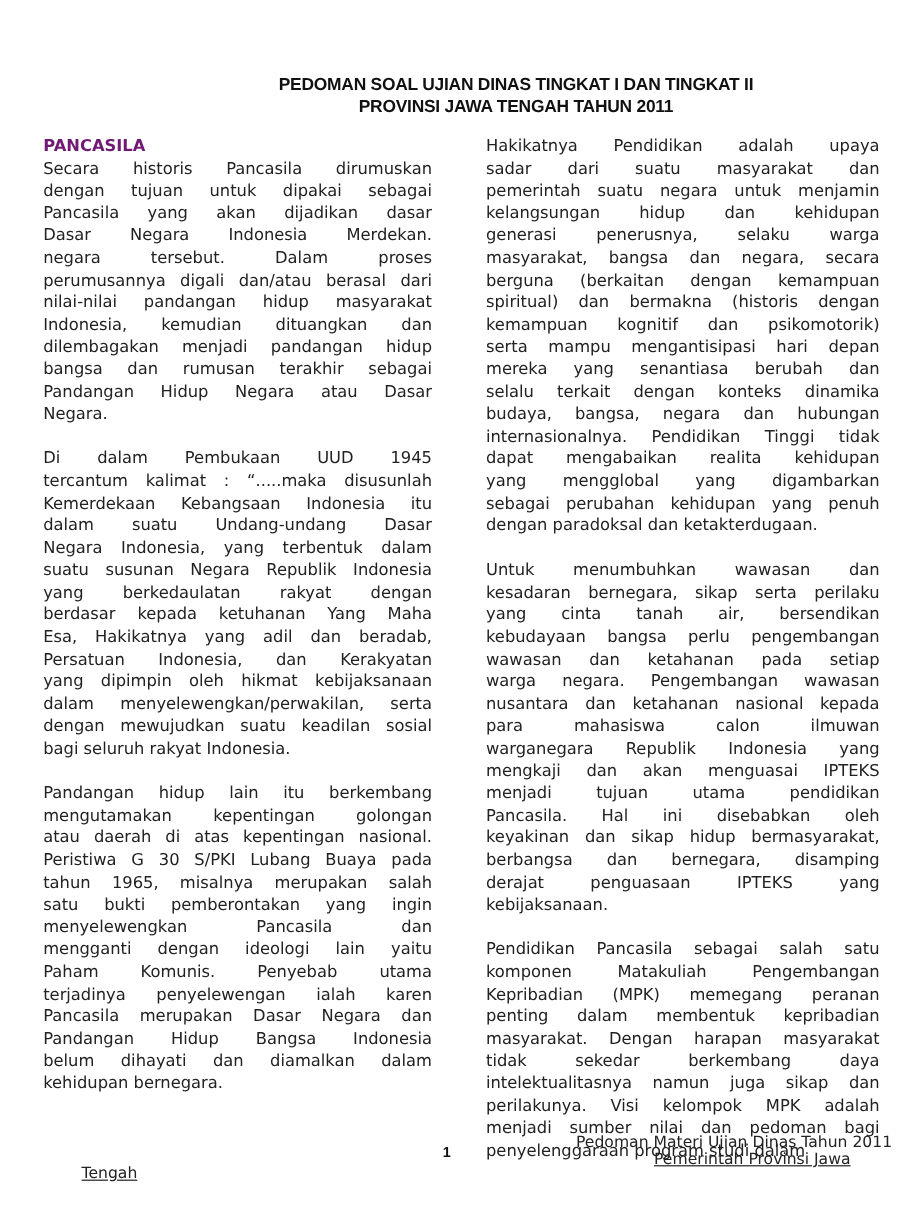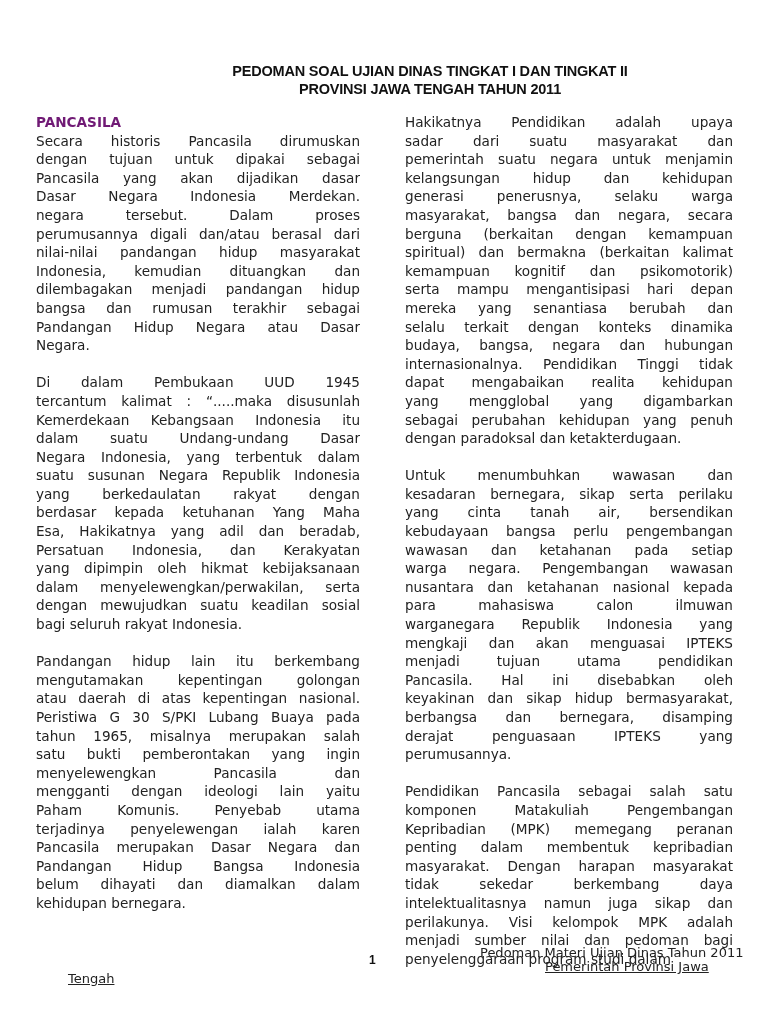--- a/index.html
+++ b/index.html
@@ -79,21 +79,21 @@
 
 <div class="col right">
   <div class="para" id="rp0">
       <span class="ln">Hakikatnya Pendidikan adalah upaya</span>
       <span class="ln">sadar dari suatu masyarakat dan</span>
       <span class="ln">pemerintah suatu negara untuk menjamin</span>
       <span class="ln">kelangsungan hidup dan kehidupan</span>
       <span class="ln">generasi penerusnya, selaku warga</span>
       <span class="ln">masyarakat, bangsa dan negara, secara</span>
       <span class="ln">berguna (berkaitan dengan kemampuan</span>
-      <span class="ln">spiritual) dan bermakna (berkaitan kalimat</span>
+      <span class="ln">spiritual) dan bermakna (historis dengan</span>
       <span class="ln">kemampuan kognitif dan psikomotorik)</span>
       <span class="ln">serta mampu mengantisipasi hari depan</span>
       <span class="ln">mereka yang senantiasa berubah dan</span>
       <span class="ln">selalu terkait dengan konteks dinamika</span>
       <span class="ln">budaya, bangsa, negara dan hubungan</span>
       <span class="ln">internasionalnya. Pendidikan Tinggi tidak</span>
       <span class="ln">dapat mengabaikan realita kehidupan</span>
       <span class="ln">yang mengglobal yang digambarkan</span>
       <span class="ln">sebagai perubahan kehidupan yang penuh</span>
       <span class="ln last">dengan paradoksal dan ketakterdugaan.</span>
@@ -107,21 +107,21 @@
       <span class="ln">warga negara. Pengembangan wawasan</span>
       <span class="ln">nusantara dan ketahanan nasional kepada</span>
       <span class="ln">para mahasiswa calon ilmuwan</span>
       <span class="ln">warganegara Republik Indonesia yang</span>
       <span class="ln">mengkaji dan akan menguasai IPTEKS</span>
       <span class="ln">menjadi tujuan utama pendidikan</span>
       <span class="ln">Pancasila. Hal ini disebabkan oleh</span>
       <span class="ln">keyakinan dan sikap hidup bermasyarakat,</span>
       <span class="ln">berbangsa dan bernegara, disamping</span>
       <span class="ln">derajat penguasaan IPTEKS yang</span>
-      <span class="ln last">perumusannya.</span>
+      <span class="ln last">kebijaksanaan.</span>
     </div>
   <div class="para" id="rp2">
       <span class="ln">Pendidikan Pancasila sebagai salah satu</span>
       <span class="ln">komponen Matakuliah Pengembangan</span>
       <span class="ln">Kepribadian (MPK) memegang peranan</span>
       <span class="ln">penting dalam membentuk kepribadian</span>
       <span class="ln">masyarakat. Dengan harapan masyarakat</span>
       <span class="ln">tidak sekedar berkembang daya</span>
       <span class="ln">intelektualitasnya namun juga sikap dan</span>
       <span class="ln">perilakunya. Visi kelompok MPK adalah</span>

